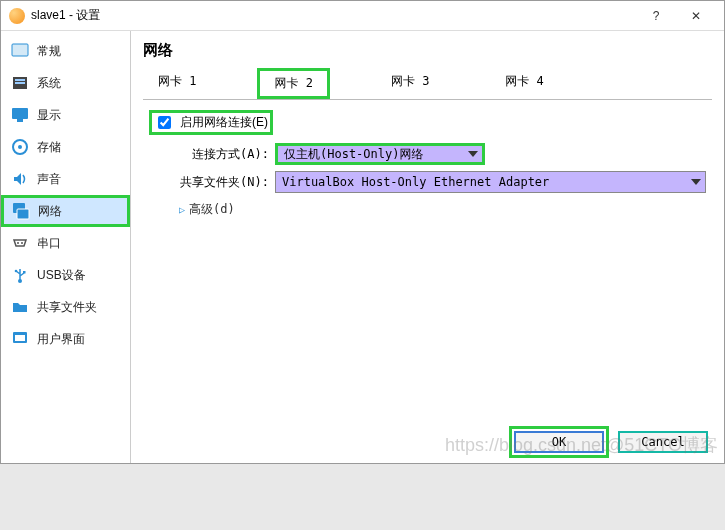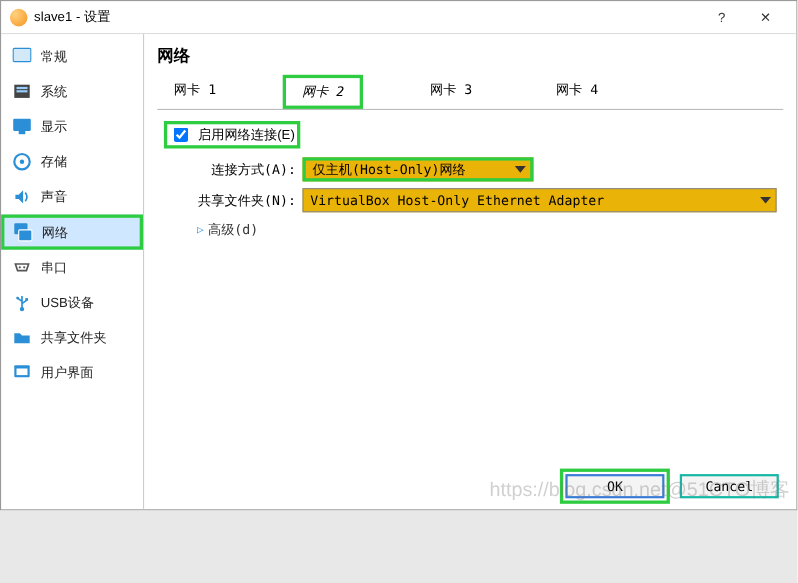--- a/index.html
+++ b/index.html
@@ -13,27 +13,27 @@
   .sidebar { width: 130px; border-right: 1px solid #ccc; padding-top: 4px; overflow: hidden; }
   .side-item { display: flex; align-items: center; height: 32px; padding: 0 8px; gap: 8px; color: #222; cursor: pointer; border: 2px solid transparent; }
   .side-item.selected { background: #cfe7ff; border-top: 1px solid #7abaff; border-bottom: 1px solid #7abaff; }
   .side-item.highlight { border: 3px solid #2ecc40; }
   .side-icon { width: 18px; height: 18px; display: inline-flex; align-items: center; justify-content: center; }
   .main { flex: 1; display: flex; flex-direction: column; padding: 8px 12px 0 12px; position: relative; }
   .main h2 { margin: 2px 0 8px 0; font-size: 15px; font-weight: 600; }
   .tabs { display: flex; border-bottom: 1px solid #bbb; gap: 46px; }
   .tab { padding: 4px 14px; border: 1px solid transparent; border-bottom: none; cursor: pointer; font-family: "SimSun", monospace; }
   .tab.active { border-color: #bbb; background: #fff; position: relative; top: 1px; }
-  .tab.highlight { border: 3px solid #2ecc40 !important; top: 0; font-style: italic; }
+  .tab.highlight { border: 3px solid #2ecc40 !important; top: 0; }
   .tabcontent { padding: 10px 6px; flex: 1; }
   .chk-row { display: flex; align-items: center; gap: 6px; margin-bottom: 8px; }
   .chk-row.highlight { border: 3px solid #2ecc40; padding: 0 2px; display: inline-flex; }
   .form-row { display: flex; align-items: center; margin-bottom: 6px; padding-left: 24px; }
   .form-label { width: 96px; text-align: right; margin-right: 6px; font-family: "SimSun", monospace; }
-  .combo { flex: 0 0 auto; position: relative; display: flex; align-items: center; border: 1px solid #888; background: #eab308; height: 22px; padding: 0 22px 0 6px; font-family: "SimSun", monospace; }
+  .combo { flex: 0 0 auto; position: relative; display: flex; align-items: center; border: 1px solid #888; background: #c4b5fd; height: 22px; padding: 0 22px 0 6px; font-family: "SimSun", monospace; }
   .combo .arrow { position: absolute; right: 4px; top: 50%; transform: translateY(-50%); width: 0; height: 0; border-left: 5px solid transparent; border-right: 5px solid transparent; border-top: 6px solid #333; }
   .combo.highlight { border: 3px solid #2ecc40; }
   .adv-row { padding-left: 30px; margin-top: 8px; display: flex; align-items: center; gap: 4px; color: #333; cursor: pointer; font-family: "SimSun", monospace; }
   .adv-row .tri { color: #2a8fd6; font-size: 10px; }
   .buttons { position: absolute; bottom: 10px; right: 16px; display: flex; gap: 14px; }
   .btn { width: 90px; height: 22px; border: 2px solid #14b8a6; background: #f4f4f4; display: flex; align-items: center; justify-content: center; cursor: pointer; font-family: "SimSun", monospace; }
   .btn.highlight { outline: 3px solid #2ecc40; outline-offset: 2px; }
   .btn.default { border-color: #3a7bd5; }
   .watermark { position: absolute; right: 6px; bottom: 6px; color: rgba(120,120,120,0.35); font-size: 18px; pointer-events: none; }
 </style>

